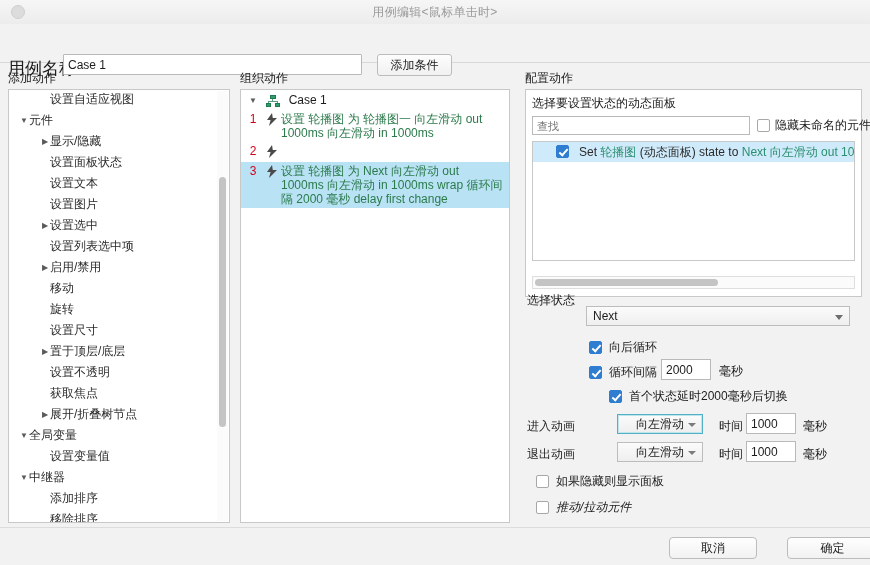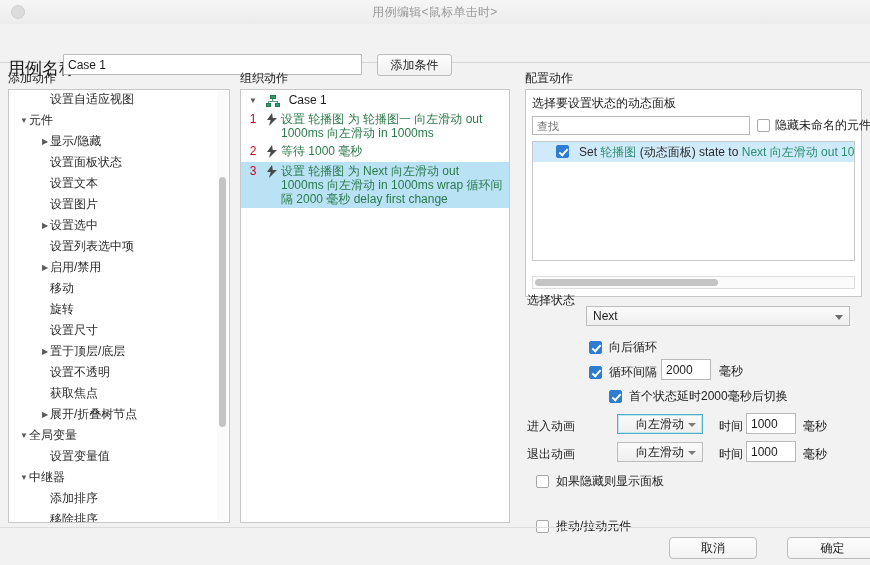--- a/index.html
+++ b/index.html
@@ -324,21 +324,20 @@
           </div>
           <div class="act-text">设置 轮播图 为 轮播图一 向左滑动 out 1000ms 向左滑动 in 1000ms</div>
         </div>
         <div class="act-row">
           <div class="act-num">2</div>
           <div class="ico-bolt">
             <svg width="12" height="13" viewBox="0 0 12 13">
               <path d="M6 0 L1 7 L4.6 7 L3 13 L11 5 L6.8 5 Z" fill="#4a4a4a"></path>
             </svg>
           </div>
-          <div class="act-text">等待 1000 毫秒</div>
         </div>
         <div class="act-row sel">
           <div class="act-num">3</div>
           <div class="ico-bolt">
             <svg width="12" height="13" viewBox="0 0 12 13">
               <path d="M6 0 L1 7 L4.6 7 L3 13 L11 5 L6.8 5 Z" fill="#4a4a4a"></path>
             </svg>
           </div>
           <div class="act-text">设置 轮播图 为 Next 向左滑动 out 1000ms 向左滑动 in 1000ms wrap 循环间隔 2000 毫秒 delay first change</div>
         </div>
@@ -400,21 +399,21 @@
     <span>向左滑动</span>
     <span class="arrow"></span>
   </div>
   <div class="frm-label" style="left:719px; top:446px;">时间</div>
   <input class="num-input" style="left: 746px; top: 441px; width: 50px;" value="1000">
   <div class="frm-label" style="left:803px; top:446px;">毫秒</div>
 
   <div class="chk-line" style="left:536px; top:473px;">
     <span class="cb"></span><span>如果隐藏则显示面板</span>
   </div>
-  <div class="chk-line" style="left:536px; top:518px;">
+  <div class="chk-line" style="left:536px; top:499px;font-style:italic;">
     <span class="cb"></span><span>推动/拉动元件</span>
   </div>
 
   <div class="footer-sep"></div>
   <button class="btn-foot" id="btn-cancel">取消</button>
   <button class="btn-foot" id="btn-ok">确定</button>
 
 </div>
 
 </body></html>

